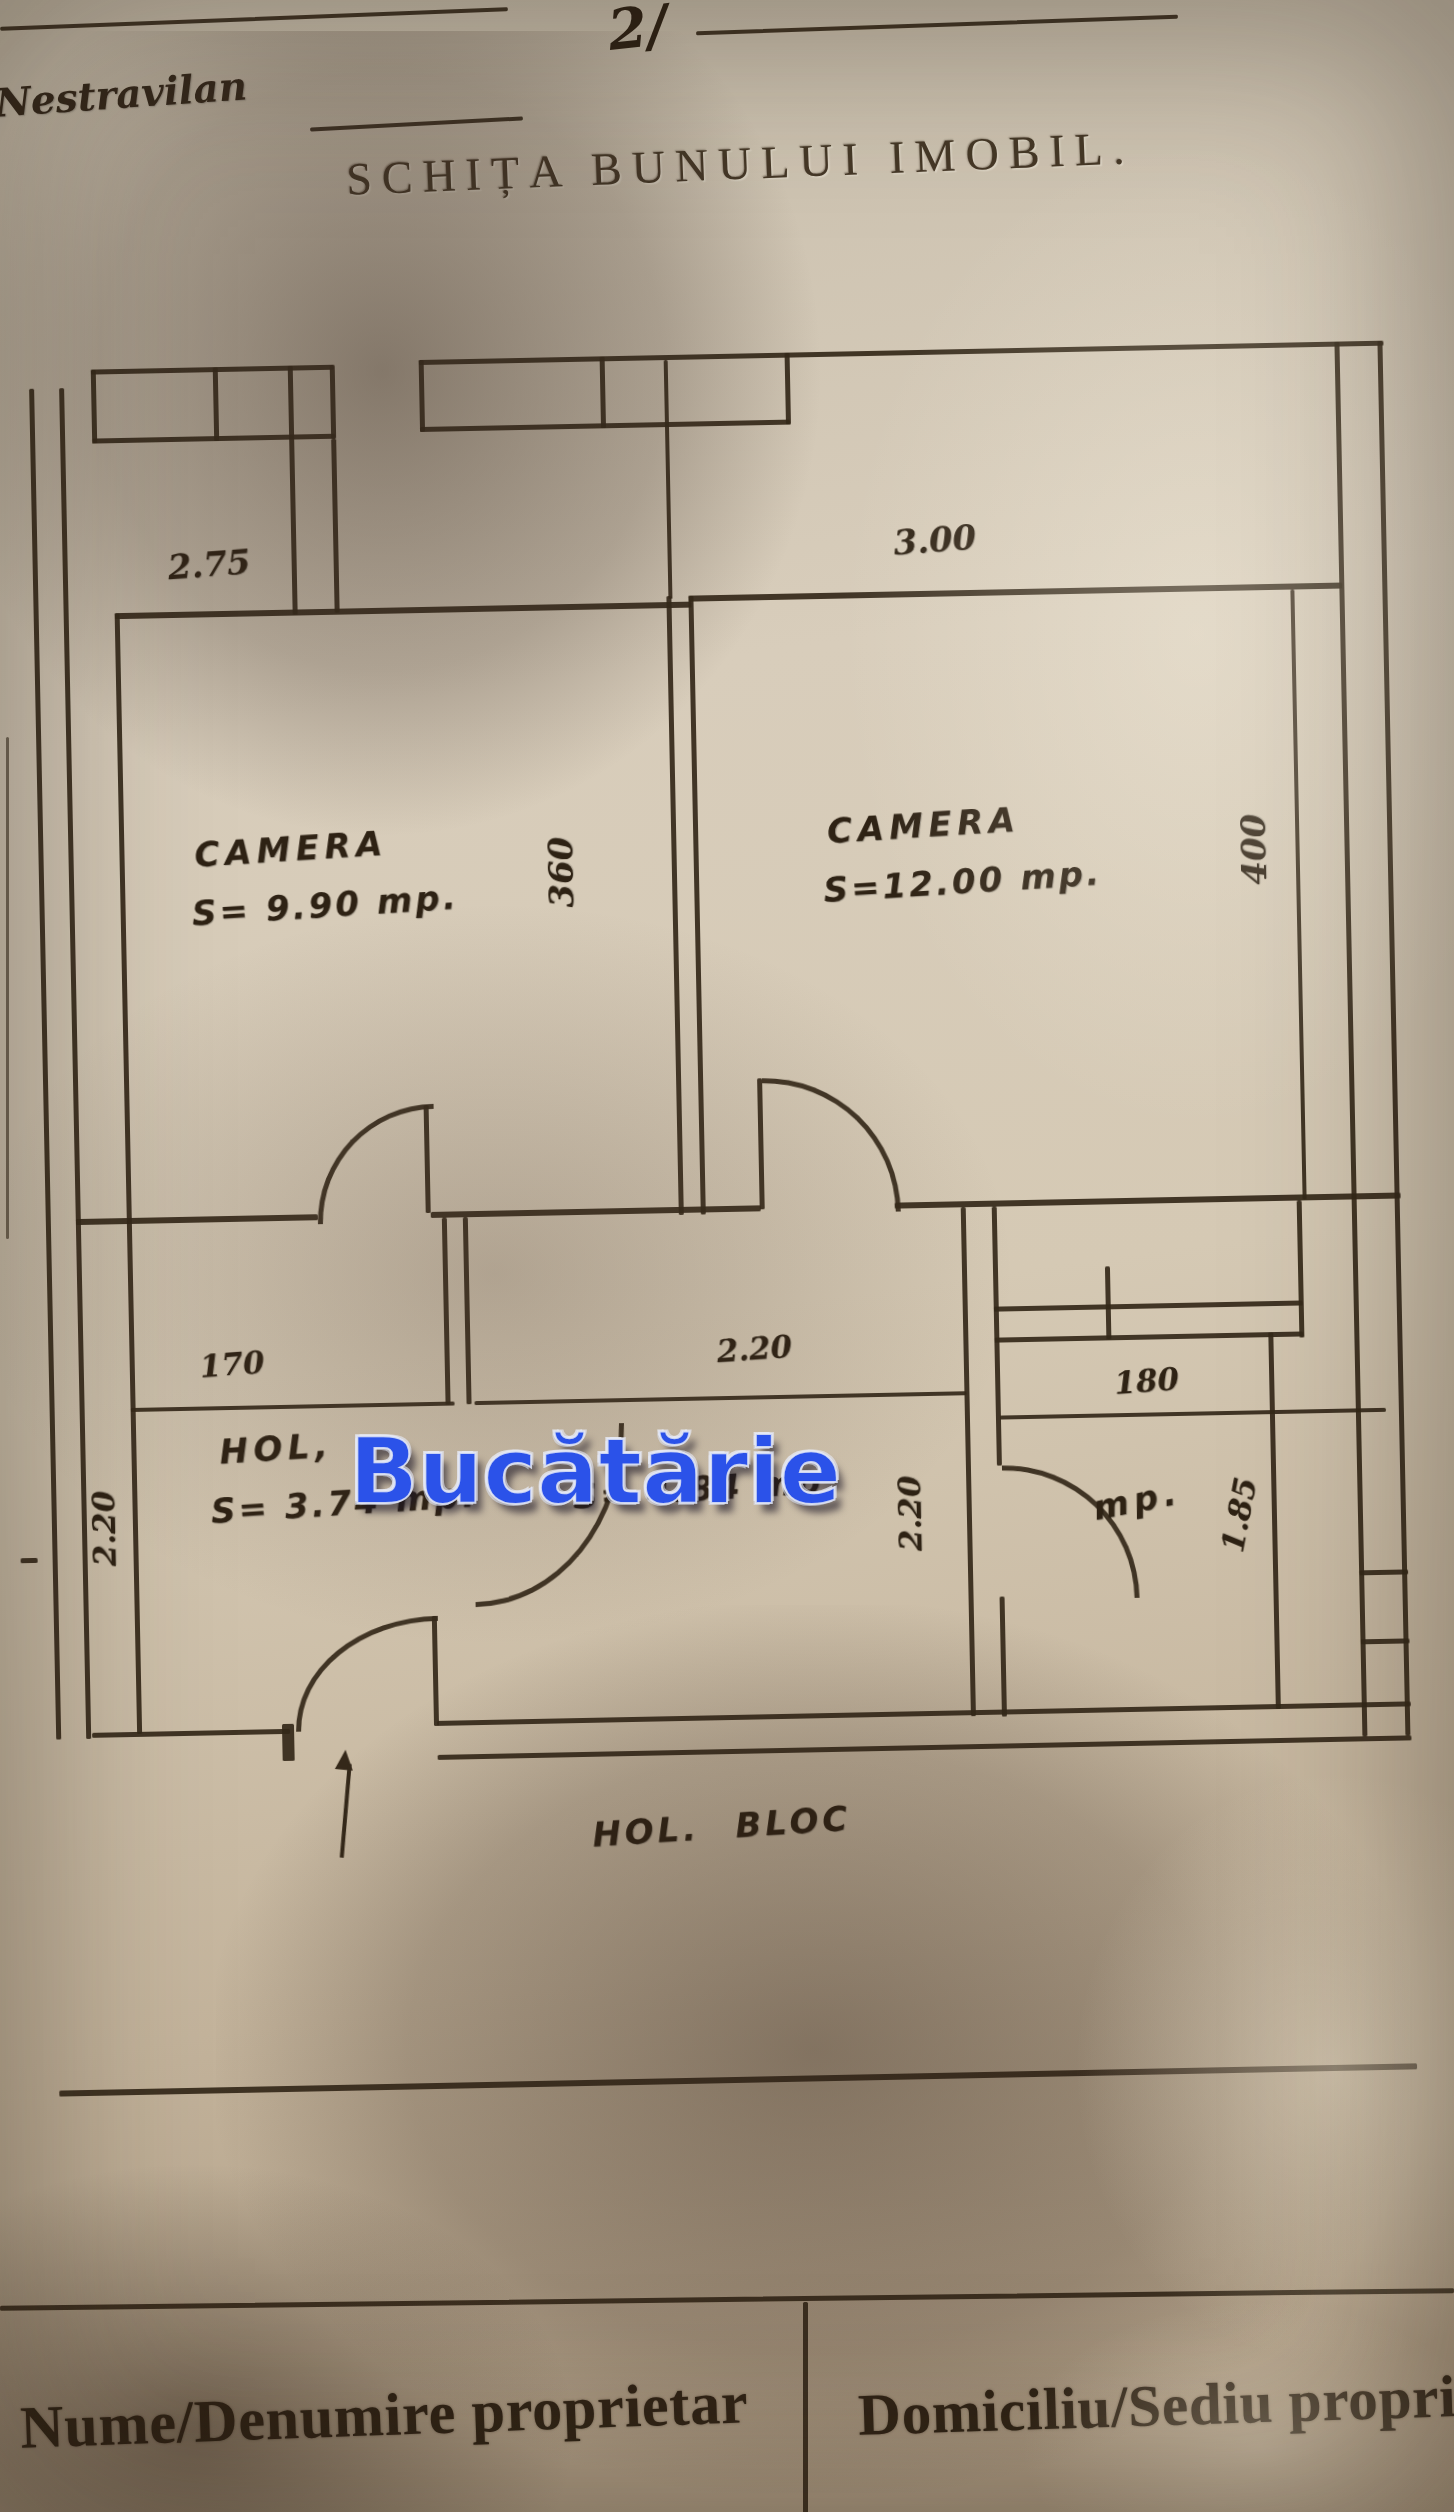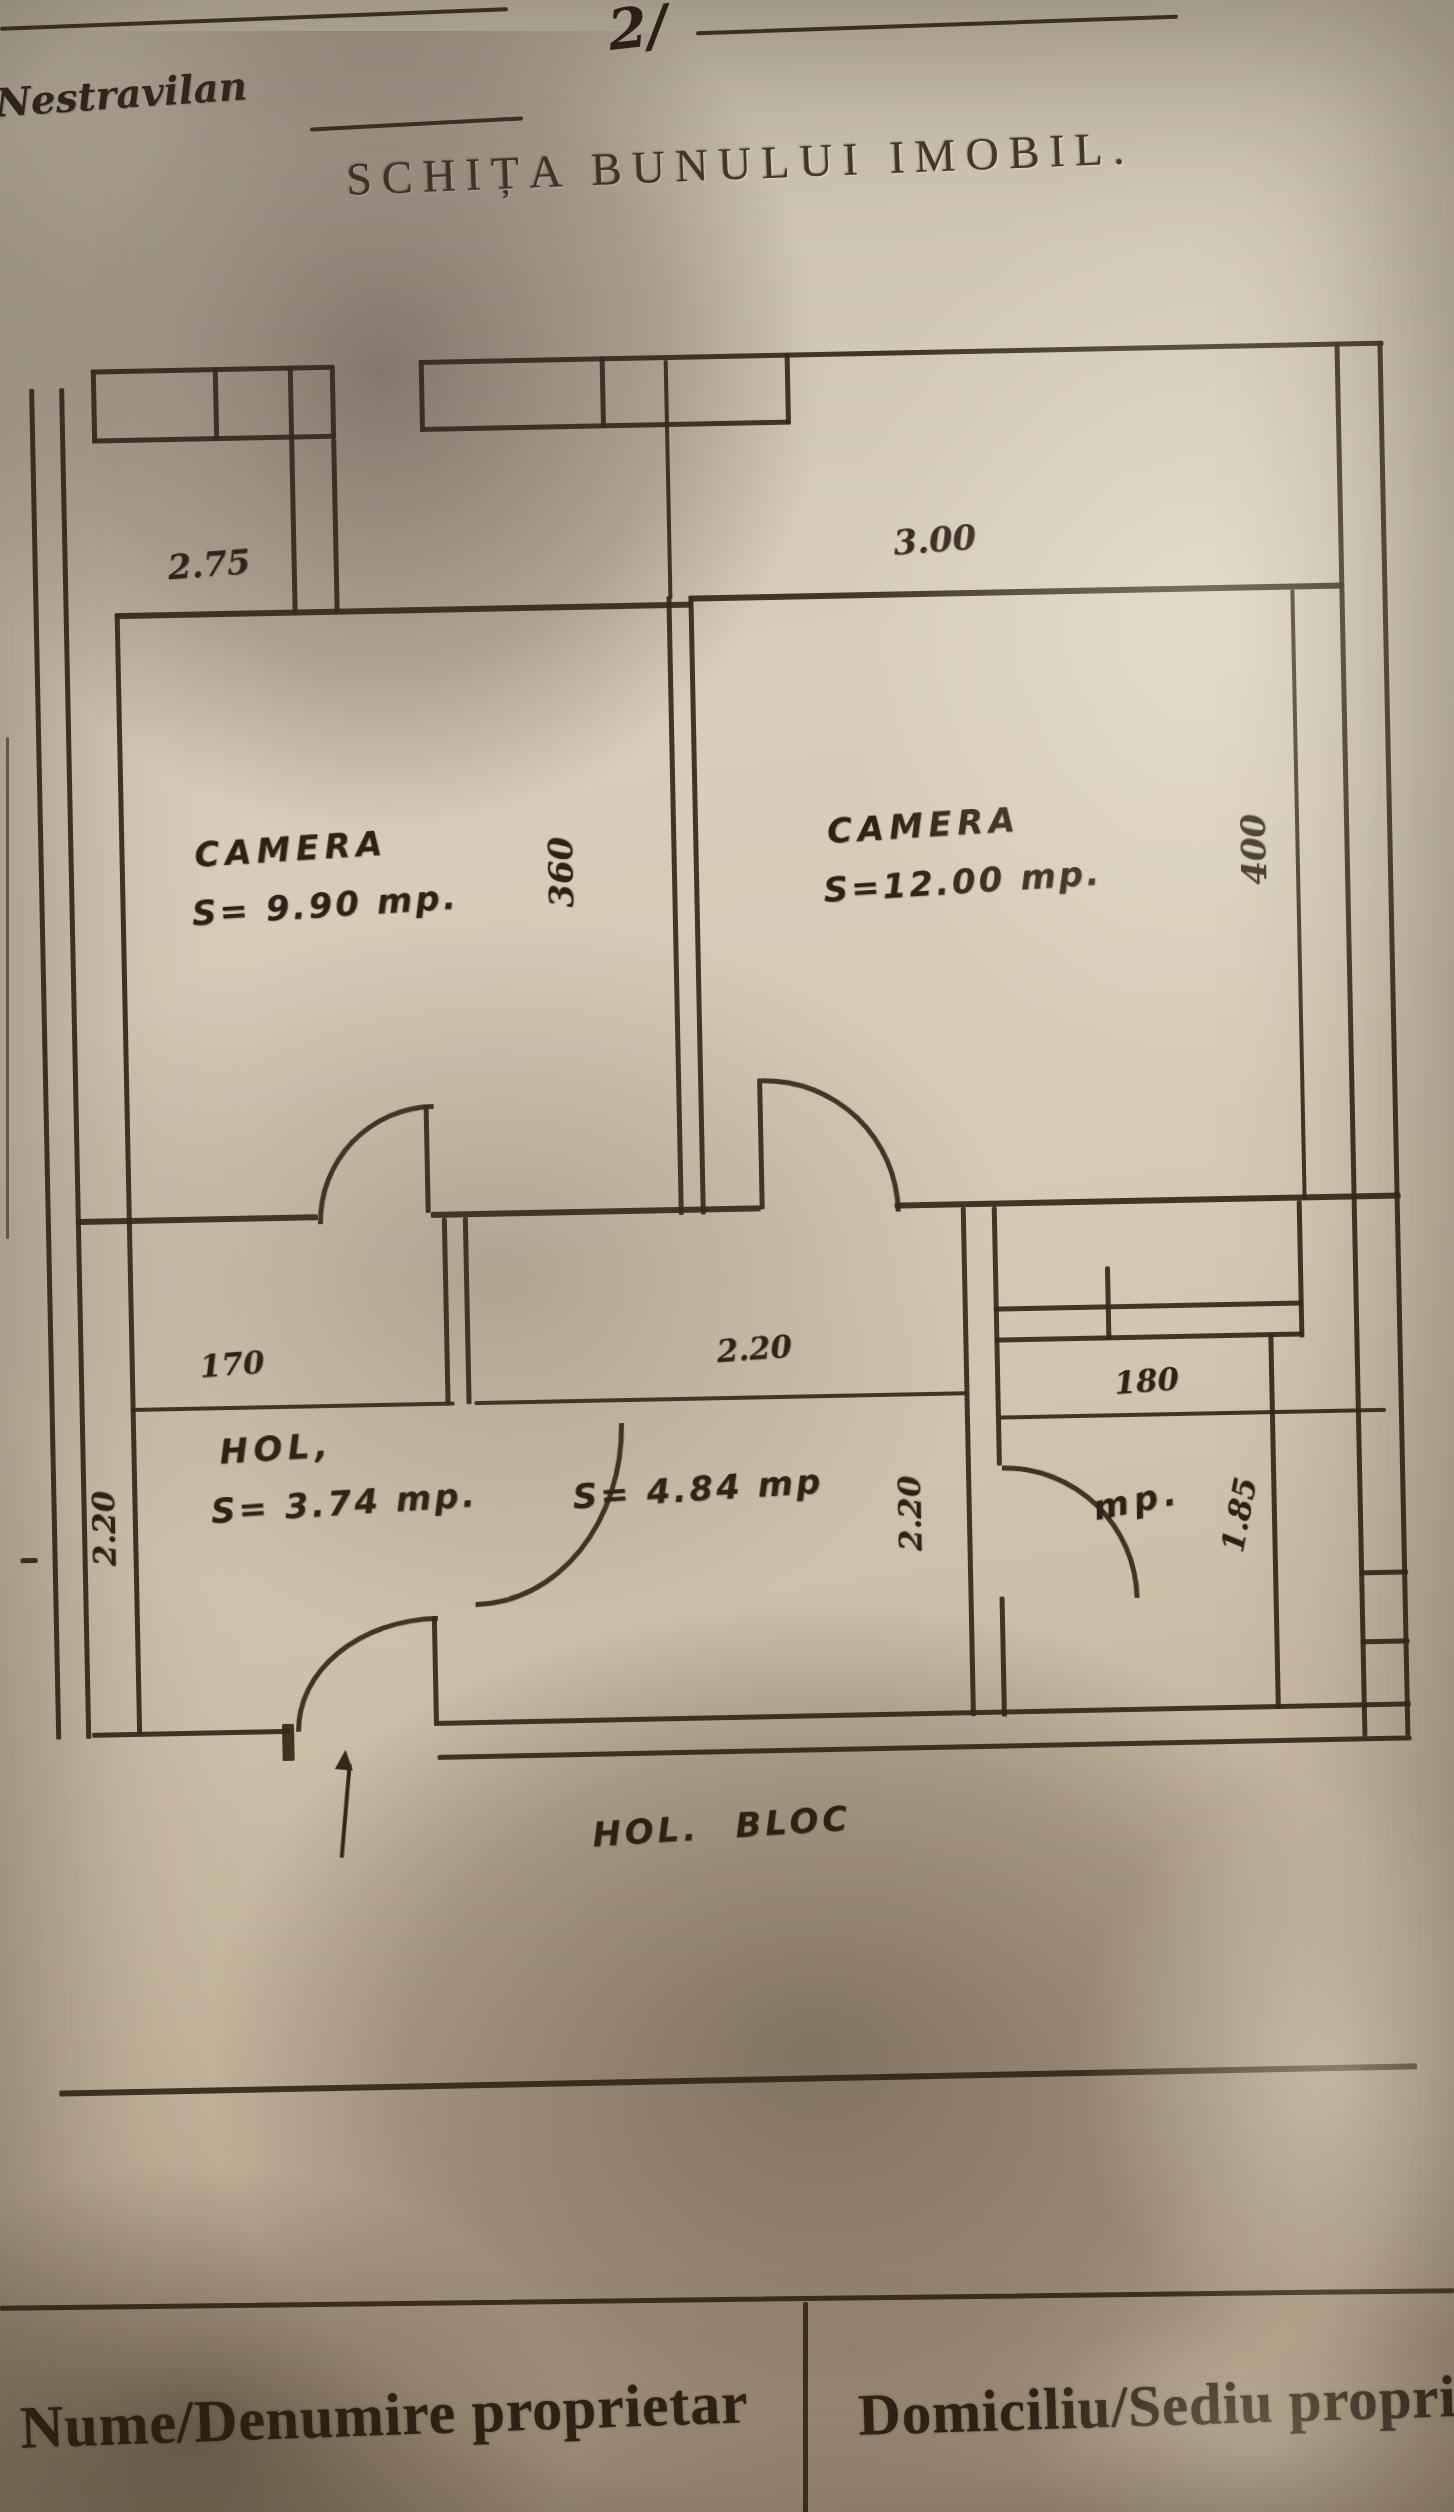--- a/index.html
+++ b/index.html
@@ -147,20 +147,21 @@
 
   <div class="sh" style="left:-62px;top:31px;width:888px;height:810px;background:radial-gradient(ellipse at 50% 42%,rgba(56,42,32,.50) 0%,rgba(56,42,32,.26) 45%,rgba(56,42,32,0) 70%);"></div>
   <div class="sh" style="left:-46px;top:888px;width:1081px;height:772px;background:radial-gradient(ellipse,rgba(70,52,40,.26) 0%,rgba(70,52,40,0) 68%);"></div>
   <div class="sh" style="left:216px;top:1605px;width:1196px;height:888px;background:radial-gradient(ellipse,rgba(46,31,21,.42) 0%,rgba(46,31,21,.22) 48%,rgba(46,31,21,0) 72%);"></div>
   <div class="sh" style="left:-193px;top:2161px;width:772px;height:540px;background:radial-gradient(ellipse,rgba(42,29,18,.48) 0%,rgba(42,29,18,0) 70%);"></div>
   <div class="sh" style="left:810px;top:93px;width:772px;height:1081px;background:radial-gradient(ellipse,rgba(255,250,235,.30) 0%,rgba(255,250,235,0) 65%);"></div>
   <div class="sh" style="left:1065px;top:1760px;width:540px;height:617px;background:radial-gradient(ellipse,rgba(248,238,216,.45) 0%,rgba(248,238,216,0) 68%);"></div>
   <div class="sh" style="left:1019px;top:2300px;width:479px;height:293px;background:radial-gradient(ellipse,rgba(244,234,212,.35) 0%,rgba(244,234,212,0) 70%);"></div>
   <div class="vignette"></div>
 
+  <div class="blue" style="left:349px;top:1426px;font-size:91px;">Bucătărie</div>
 
   <div class="w" style="left:0;top:2297px;width:1454px;height:4.6px;transform:rotate(-.7deg);"></div>
   <div class="w" style="left:803px;top:2302px;width:4.6px;height:211px;"></div>
   <div class="t formlbl" style="left:20px;top:2381px;transform:rotate(-2deg);">Nume/Denumire proprietar</div>
   <div class="t formlbl" style="left:858px;top:2371px;transform:rotate(-1.8deg);font-size:59px;">Domiciliu/Sediu proprie</div>
 
 </div>
 
 
 </body></html>

